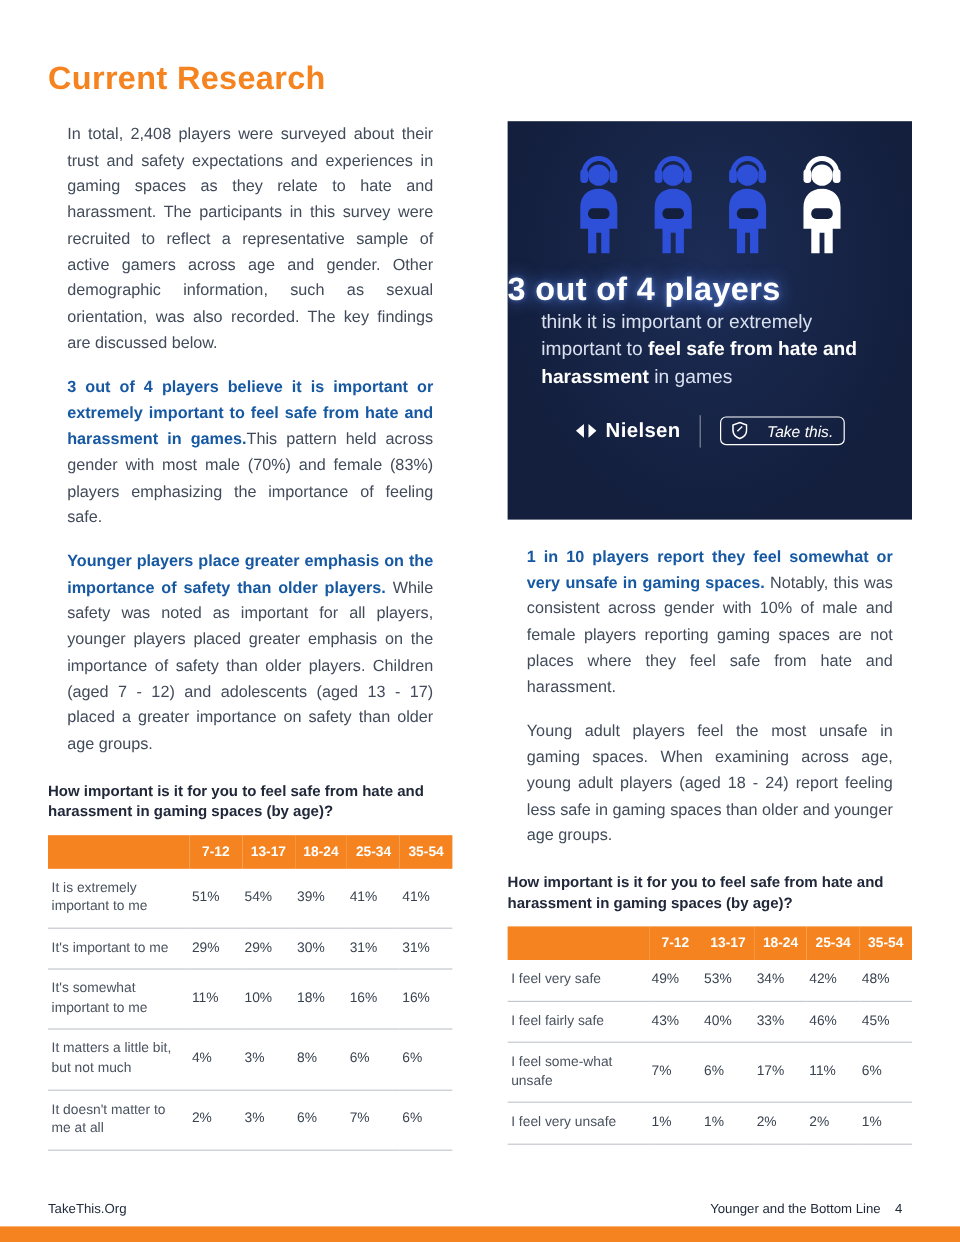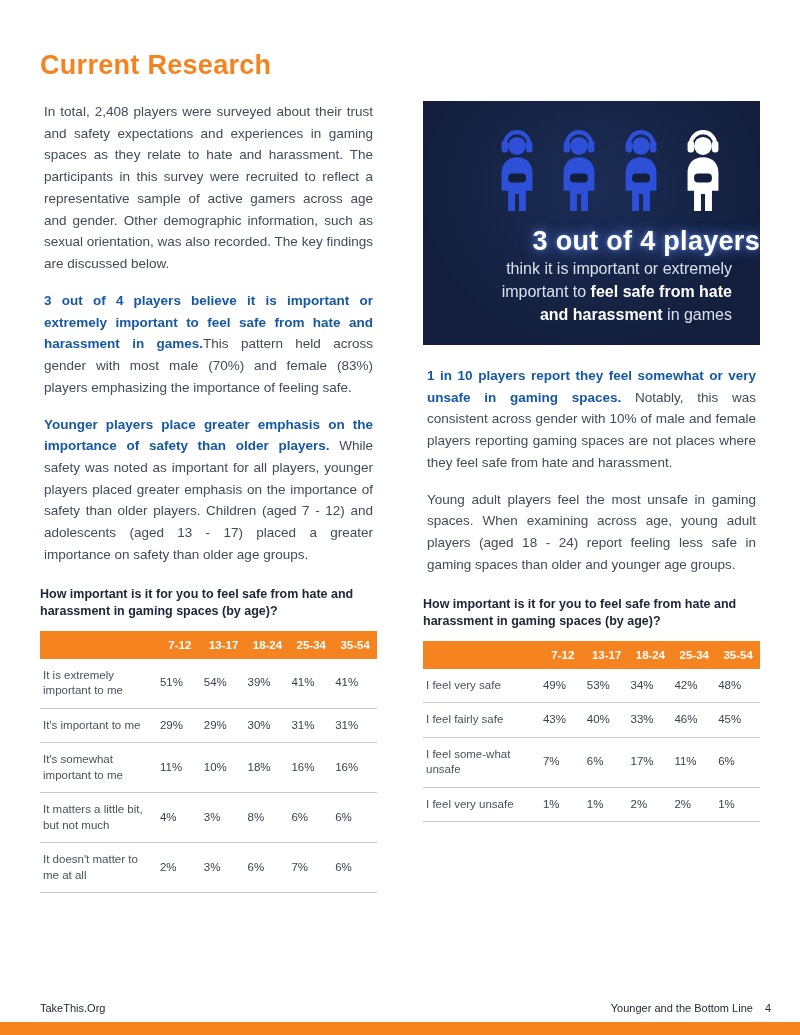--- a/index.html
+++ b/index.html
@@ -12,53 +12,52 @@
   *{box-sizing:border-box;}
   html,body{margin:0;padding:0;}
   body{
     width:800px;height:1035px;position:relative;overflow:hidden;
     background:#fff;font-family:"Liberation Sans",sans-serif;
   }
   .page-header{padding:50px 40px 0;}
   h1.page-title{margin:0;font-size:27px;font-weight:bold;color:var(--orange);letter-spacing:.3px;}
   .content{display:flex;gap:46px;padding:0 40px;margin-top:20px;align-items:flex-start;}
   .col{flex:1;min-width:0;}
-  p.body-text{font-size:13.5px;line-height:1.61;text-align:justify;color:var(--body-text);margin:0 4px 15px;}
+  p.body-text{font-size:13.5px;line-height:1.61;text-align:justify;color:var(--body-text);margin:0 16px 15px;}
   .lead{color:var(--accent-blue);font-weight:bold;}
   .table-title{font-size:12.5px;font-weight:bold;color:#20283A;line-height:1.4;margin:20px 0 10px;}
   table.data-table{width:100%;border-collapse:collapse;table-layout:fixed;font-size:11.5px;}
   table.data-table thead th{background:var(--orange);color:#fff;font-weight:bold;padding:8px 2px;text-align:center;}
   table.data-table th.label-col{width:35%;}
   table.data-table tbody td{padding:9px 2px;color:#39434F;border-bottom:1px solid #C4C8CE;line-height:1.35;vertical-align:middle;}
   table.data-table tbody td.rowlabel{text-align:left;padding-left:3px;padding-right:10px;color:#49525E;}
   
   .infocard{
-    width:100%;height:244px;overflow:hidden;margin-bottom:20px;
+    width:100%;height:332px;overflow:hidden;margin-bottom:20px;
     background:radial-gradient(ellipse at 50% 36%, #1C2C55 0%, var(--card-navy) 72%);
-    text-align:right;
-    padding-left:36px;
+    text-align:left;
   }
   .icons-row{display:flex;justify-content:center;gap:10px;margin-top:26px;}
   svg.person{display:block;}
   .person-blue{color:var(--icon-blue);}
   .person-white{color:#FFFFFF;}
   .pad{fill:var(--card-navy);}
   .headline{
     margin-top:14px;font-size:27px;font-weight:bold;color:#fff;letter-spacing:.3px;
     text-shadow:0 0 14px rgba(95,145,255,.85),0 0 4px rgba(130,170,255,.5);
   }
   .subtext{font-size:16px;line-height:1.45;color:#D9E0EF;padding:0 28px;}
   .subtext .b{color:#fff;font-weight:bold;}
   .logos{display:flex;justify-content:center;align-items:center;margin-top:19px;}
   .nielsen{display:flex;align-items:center;gap:7px;color:#fff;font-size:17px;font-weight:bold;letter-spacing:.3px;}
   .logo-divider{width:1px;height:27px;background:rgba(255,255,255,.45);margin:0 16px;}
   .takethis{display:flex;align-items:center;gap:6px;border:1.5px solid #fff;border-radius:5px;padding:3px 9px;color:#fff;}
   .tt-text{font-size:13px;font-weight:normal;font-style:italic;margin-left:10px;}
   
-  .footer{position:absolute;left:40px;right:29px;bottom:21px;display:flex;justify-content:space-between;font-size:11px;color:#222B3A;}
+  .footer{position:absolute;left:40px;right:48px;bottom:21px;display:flex;justify-content:space-between;font-size:11px;color:#222B3A;}
   .footer-right{display:flex;gap:12px;}
   .bottom-bar{position:absolute;left:0;bottom:0;width:100%;height:13px;background:var(--orange);}
 </style>
 </head>
 <body>
 
 <div class="page-header">
   <h1 class="page-title">Current Research</h1>
 </div>
 

